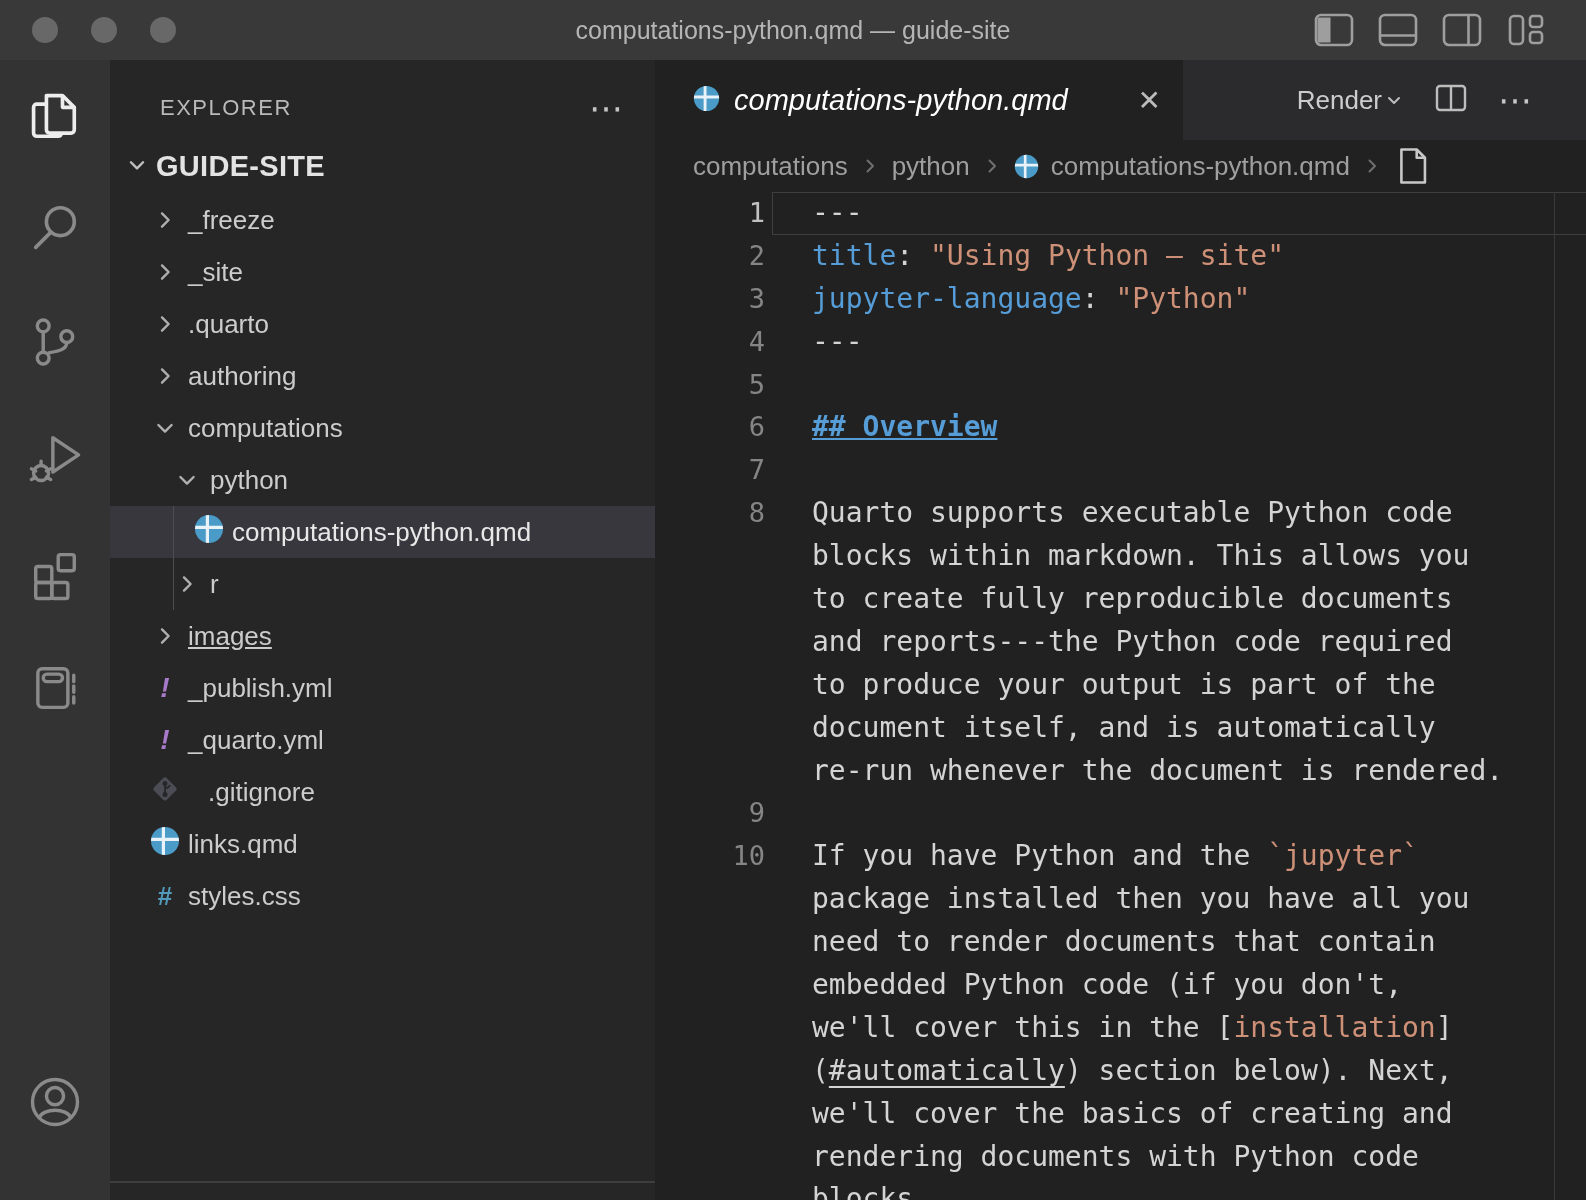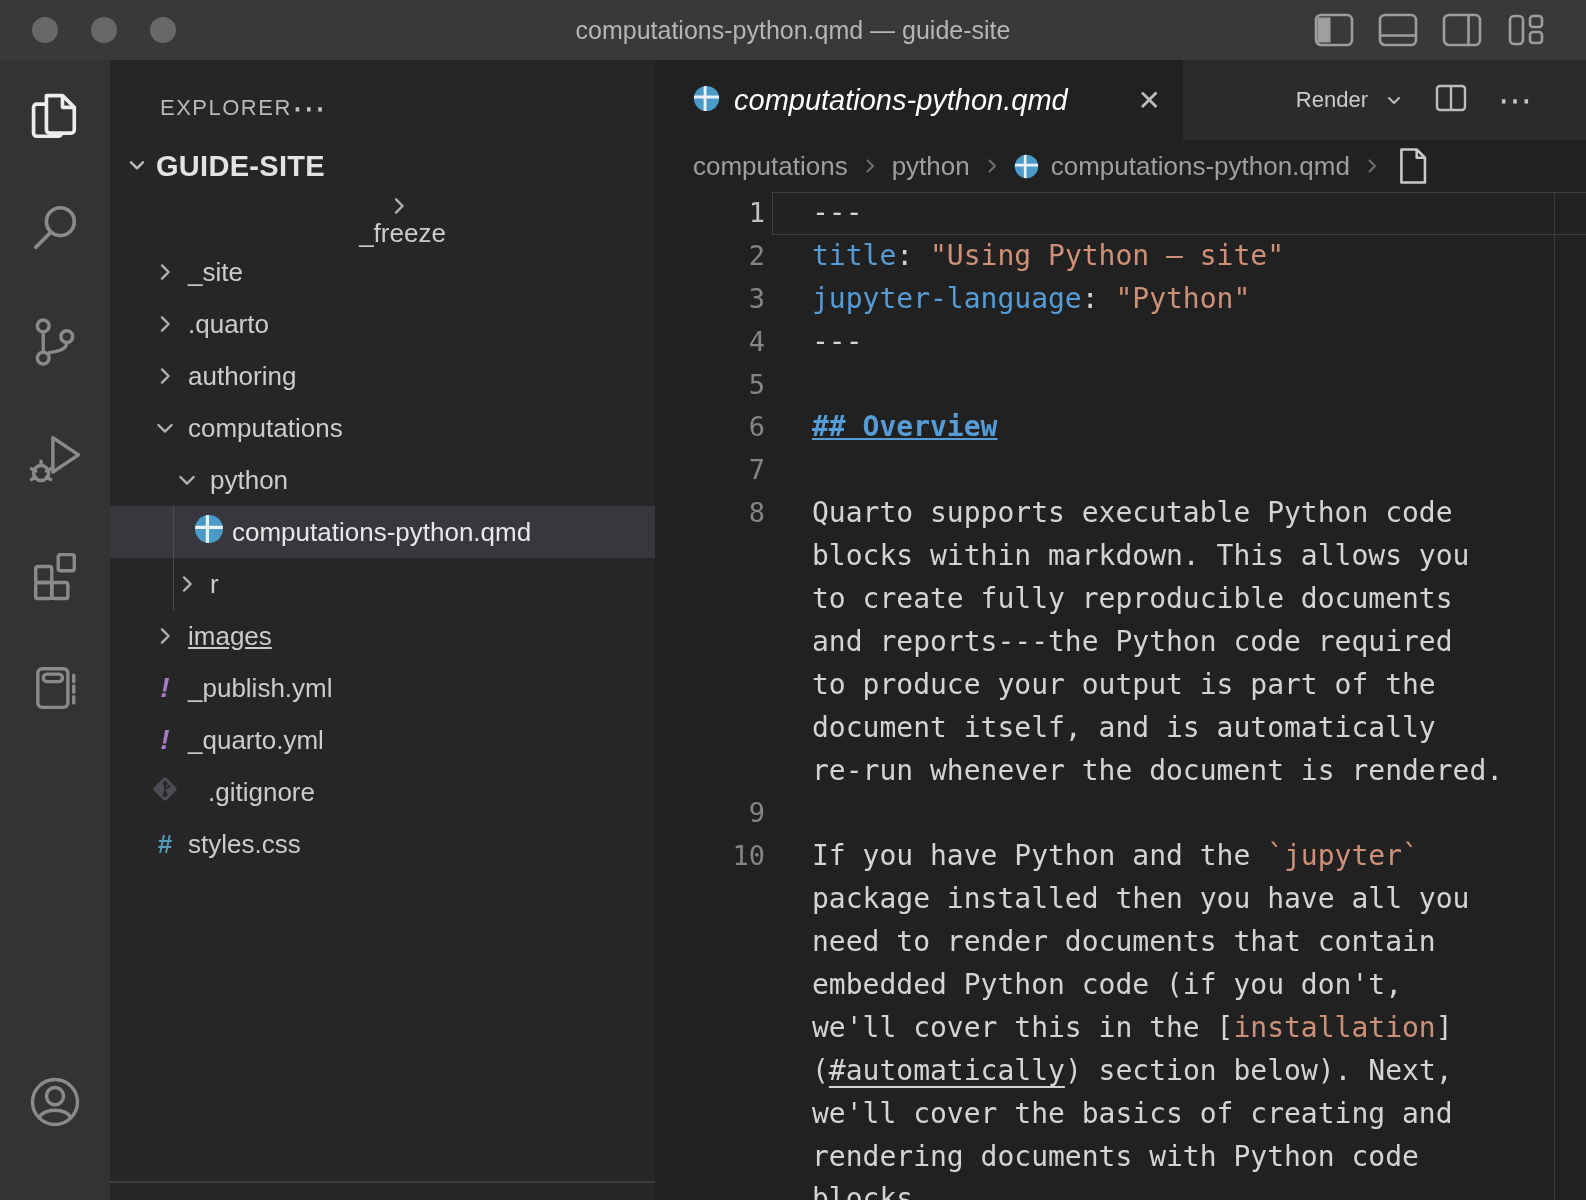--- a/index.html
+++ b/index.html
@@ -19,21 +19,21 @@
   .main { display:flex; height:1140px; }
 
   
   .activitybar { position:relative; width:110px; background:#333333; overflow:hidden; flex:none; }
   .ab-item { position:absolute; left:50%; transform:translateX(-50%); width:64px; height:64px;
              display:flex; align-items:center; justify-content:center; }
 
   
   .sidebar { position:relative; width:545px; background:#262627; overflow:hidden; flex:none;
              color:#cccccc; }
-  .sb-header { height:80px; display:flex; align-items:center; justify-content:flex-start;
+  .sb-header { height:80px; display:flex; align-items:center; justify-content:space-between;
                padding:16px 30px 0 50px; }
   .sb-title { font-size:22px; letter-spacing:1.5px; color:#b9b9b9; }
   .sb-more { font-size:34px; color:#c5c5c5; letter-spacing:2px; line-height:20px; cursor:default; }
   .section-header { height:52px; display:flex; align-items:center; padding-left:16px; gap:8px;
                     font-weight:bold; font-size:29px; color:#e3e3e3; letter-spacing:0.3px; }
   .tree { position:absolute; top:134px; left:0; right:0; }
   .trow { height:52px; display:flex; align-items:center; font-size:26px; color:#cccccc; }
   .trow.sel { background:#37373d; color:#e8e8e8; }
   .tbox { width:30px; flex:none; display:flex; align-items:center; justify-content:center;
           margin-right:8px; }
@@ -46,21 +46,21 @@
              font-weight:bold; font-size:24px; color:#cfcfcf; }
 
   
   .editor { width:931px; flex:none; display:flex; flex-direction:column; background:#212121; }
   .tabbar { height:80px; background:#2b2b2d; display:flex; flex:none; }
   .tab { width:528px; background:#212121; display:flex; align-items:center; padding-left:38px;
          gap:14px; }
   .tab-label { font-style:italic; font-size:29px; color:#ffffff; white-space:nowrap; }
   .tab-close { margin-left:auto; margin-right:22px; color:#bcbcbc; font-size:28px; }
   .tab-actions { margin-left:auto; display:flex; align-items:center; gap:30px; padding-right:52px; }
-  .render-btn { display:flex; align-items:center; gap:16px; color:#cccccc; font-size:22px; }
+  .render-btn { display:flex; align-items:center; gap:2px; color:#cccccc; font-size:26px; }
   .dots { color:#c5c5c5; font-size:34px; letter-spacing:2px; line-height:20px; }
 
   .breadcrumb { height:52px; flex:none; display:flex; align-items:center; padding-left:38px;
                 gap:12px; font-size:26px; color:#9f9f9f; white-space:nowrap; }
   .bc-seg { flex:none; }
   .bc-chev, .bc-icon { flex:none; display:flex; align-items:center; }
 
   .code { position:relative; flex:1; overflow:hidden; font-family:"DejaVu Sans Mono", monospace;
           font-size:28px; }
   .code::after { content:''; position:absolute; left:899px; top:0; bottom:0; width:1px;
@@ -185,21 +185,21 @@
     </div>
     <div class="section-header">
       <span>
         <svg width="22" height="22" viewBox="0 0 20 20" fill="none" stroke="#c0c0c0" stroke-width="2.2" stroke-linecap="round" stroke-linejoin="round">
           <path d="M4.5 7.5 L10 13 L15.5 7.5"></path>
         </svg>
       </span>
       <span>GUIDE-SITE</span>
     </div>
     <div class="tree" id="tree">
-        <div class="trow" style="padding-left: 40px; flex-direction: column;">
+        <div class="trow" style="padding-left: 40px;">
           <span class="tbox">
             <svg width="24" height="24" viewBox="0 0 20 20" fill="none" stroke="#b0b0b0" stroke-width="2" stroke-linecap="round" stroke-linejoin="round">
               <path d="M7.5 4.5 L13 10 L7.5 15.5"></path>
             </svg>
           </span>
           <span class="tlabel">_freeze</span>
         </div>
         <div class="trow" style="padding-left: 40px;">
           <span class="tbox">
             <svg width="24" height="24" viewBox="0 0 20 20" fill="none" stroke="#b0b0b0" stroke-width="2" stroke-linecap="round" stroke-linejoin="round">
@@ -289,20 +289,36 @@
             <span><svg width="30" height="30" viewBox="0 0 30 30">
   <rect x="6" y="6" width="18" height="18" rx="3" fill="#4c4c54" transform="rotate(45 15 15)"></rect>
   <g stroke="#26262b" stroke-width="1.8" fill="#26262b">
     <circle cx="15" cy="9.5" r="1.6"></circle>
                   <circle cx="15" cy="20.5" r="1.6"></circle>
     <path d="M15 11 v8 M15 14 q4 0 5 -3" fill="none"></path>
   </g>
               </svg></span>
           </span>
           <span class="tlabel">.gitignore</span>
+        </div>
+        <div class="trow" style="padding-left: 40px;">
+          <span class="tbox">
+            <span><svg width="30" height="30" viewBox="0 0 30 30">
+  <defs>
+                  <clipPath id="qc30">
+                    <circle cx="15" cy="15" r="14"></circle>
+                  </clipPath>
+                </defs>
+  <circle cx="15" cy="15" r="14" fill="#4a9bc7"></circle>
+  <g clip-path="url(#qc30)" stroke="#e8f2f8" stroke-width="3.2">
+    <path d="M0 13.4 H30 M13.4 0 V30"></path>
+  </g>
+              </svg></span>
+          </span>
+          <span class="tlabel">links.qmd</span>
         </div>
         <div class="trow" style="padding-left: 40px;">
           <span class="tbox">
             <span class="css-glyph">#</span>
           </span>
           <span class="tlabel">styles.css</span>
         </div>
       </div>
     <div class="indent-guide"></div>
     <div class="outline">

